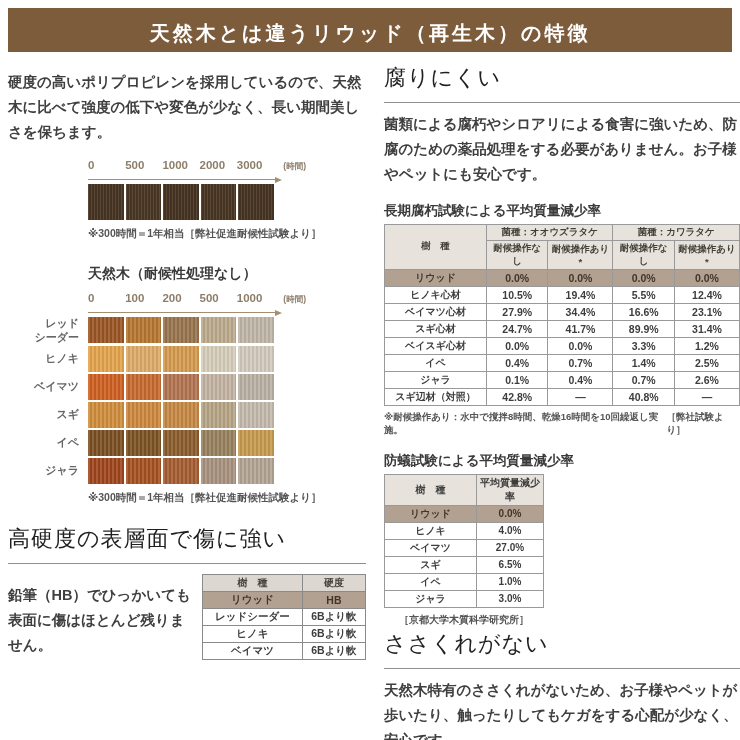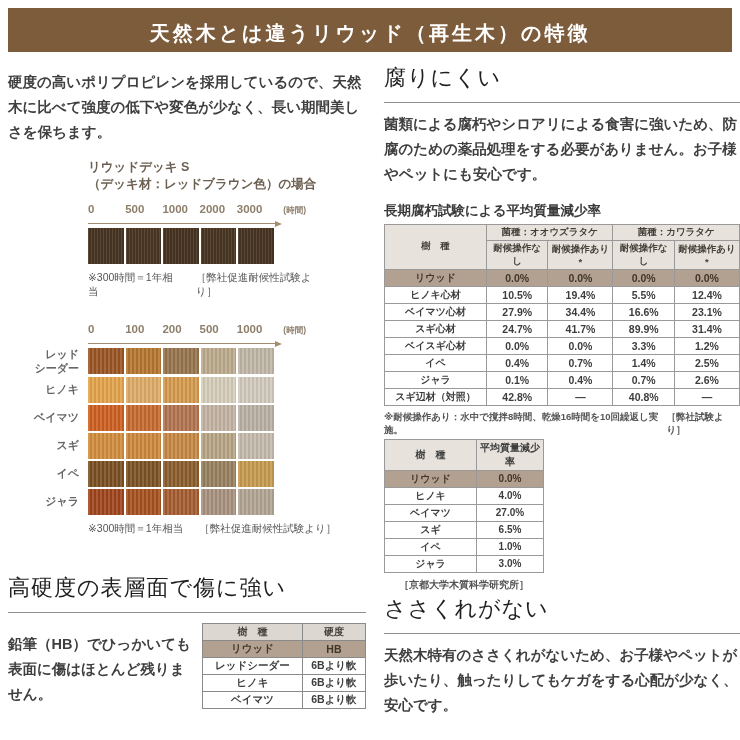--- a/index.html
+++ b/index.html
@@ -40,22 +40,22 @@
   .axis-unit { position:absolute; right:-32px; top:2px; font-size:8.5px; color:#8d7e6a; font-weight:bold; }
   .axis-arrow { position:relative; width:190px; height:7px; border-bottom:1px solid #a58e6f; }
   .axis-arrow::after {
     content:""; position:absolute; right:-4px; bottom:-4px;
     border-left:7px solid #a58e6f; border-top:3.5px solid transparent; border-bottom:3.5px solid transparent;
   }
   .swatch-row { display:flex; gap:2px; margin-top:4px; width:186px; }
   .rewood-swatch { width:35.6px; height:36px;
     background-image:repeating-linear-gradient(90deg, rgba(255,255,255,.07) 0 1px, rgba(0,0,0,.14) 1px 3px); }
   .note-row {
-    display:flex; gap:16px; margin-top:7px;
-    font-size:10.5px; font-weight:normal; color:#555;
+    display:flex; margin-top:7px;
+    font-size:10.5px; font-weight:bold; color:#555;
   }
   .natural-block { margin-top:24px; }
   .natural-title { margin-left:80px; font-size:14px; font-weight:bold; color:#3a3a3a; }
   .chart-indent { margin-left:80px; width:240px; }
   .grid { display:grid; grid-template-columns:78px repeat(5,35.6px); gap:2px; margin-top:4px; }
   .grid-label {
     display:flex; align-items:center; justify-content:flex-end;
     font-size:11px; color:#666; font-weight:bold; padding-right:7px;
     white-space:pre-line; text-align:right; line-height:1.25;
   }
@@ -107,22 +107,20 @@
   <div class="banner" style="background-color: rgb(125, 92, 60);">
     <span>天然木とは違うリウッド（再生木）の特徴</span>
   </div>
 
   <div class="cols">
 
     <div class="col-left">
       <p class="body-text">硬度の高いポリプロピレンを採用しているので、天然木に比べて強度の低下や変色が少なく、長い期間美しさを保ちます。</p>
 
       <div class="chart-block">
-        <div class="chart-title">リウッドデッキ S
-（デッキ材：レッドブラウン色）の場合</div>
         <div class="axis-row">
           <span class="axis-unit">(時間)</span>
         <span class="tick">0</span>
             <span class="tick">500</span>
             <span class="tick">1000</span>
             <span class="tick">2000</span>
             <span class="tick">3000</span>
           </div>
         <div class="axis-arrow"></div>
         <div class="swatch-row">
@@ -132,20 +130,21 @@
             <div class="rewood-swatch" style="background-color: rgb(80, 59, 40);"></div>
             <div class="rewood-swatch" style="background-color: rgb(78, 58, 39);"></div>
           </div>
         <div class="note-row">
           <span>※300時間＝1年相当</span>
           <span>［弊社促進耐候性試験より］</span>
         </div>
       </div>
 
       <div class="natural-block">
+        <div class="natural-title">天然木（耐候性処理なし）</div>
         <div class="chart-indent">
           <div class="axis-row">
             <span class="axis-unit">(時間)</span>
           <span class="tick">0</span>
               <span class="tick">100</span>
               <span class="tick">200</span>
               <span class="tick">500</span>
               <span class="tick">1000</span>
             </div>
           <div class="axis-arrow"></div>
@@ -188,21 +187,21 @@
             <div class="grid-cell" style="background-color: rgb(165, 92, 48);"></div>
             <div class="grid-cell" style="background-color: rgb(168, 145, 126);"></div>
             <div class="grid-cell" style="background-color: rgb(177, 164, 148);"></div>
           </div>
         <div class="note-row" style="margin-left:80px">
           <span>※300時間＝1年相当</span>
           <span>［弊社促進耐候性試験より］</span>
         </div>
       </div>
 
-      <h2 class="section" style="margin-top:35px">高硬度の表層面で傷に強い</h2>
+      <h2 class="section" style="margin-top:17px">高硬度の表層面で傷に強い</h2>
       <div class="hard-flex">
         <div class="hard-left">
           <p class="body-text">鉛筆（HB）でひっかいても表面に傷はほとんど残りません。</p>
 
         </div>
         <div class="hard-right">
           <table class="mini-table">
             <thead>
               <tr>
                 <th style="background-color: rgb(220, 216, 209);">樹　種</th>
@@ -309,20 +308,21 @@
               <td>40.8%</td>
               <td>―</td>
             </tr>
           </tbody>
       </table>
       <div class="foot">
         <span>※耐候操作あり：水中で撹拌8時間、乾燥16時間を10回繰返し実施。</span>
         <span>［弊社試験より］</span>
       </div>
 
+      <div class="table-title">防蟻試験による平均質量減少率</div>
       <table class="termite">
         <colgroup>
             <col class="c1">
             <col>
           </colgroup>
         <thead>
           <tr>
             <th style="background-color: rgb(231, 227, 220);">樹　種</th>
             <th style="background-color: rgb(231, 227, 220);">平均質量減少率</th>
           </tr>

